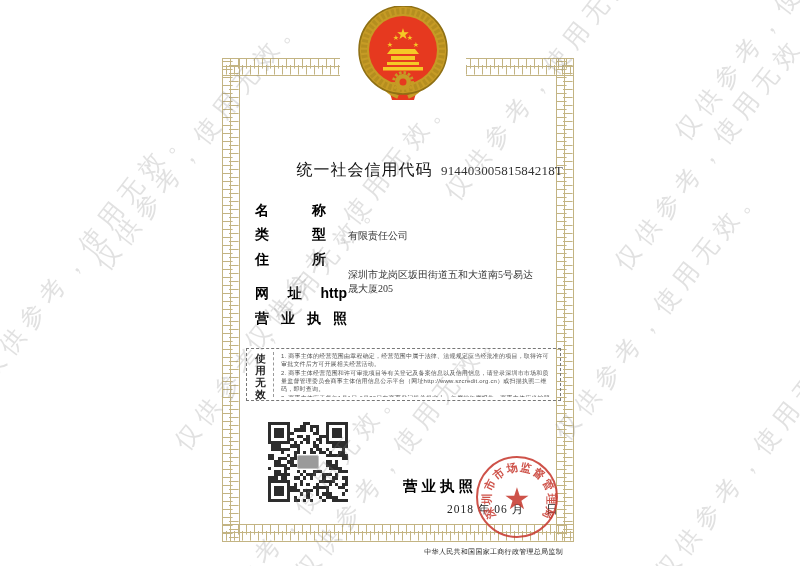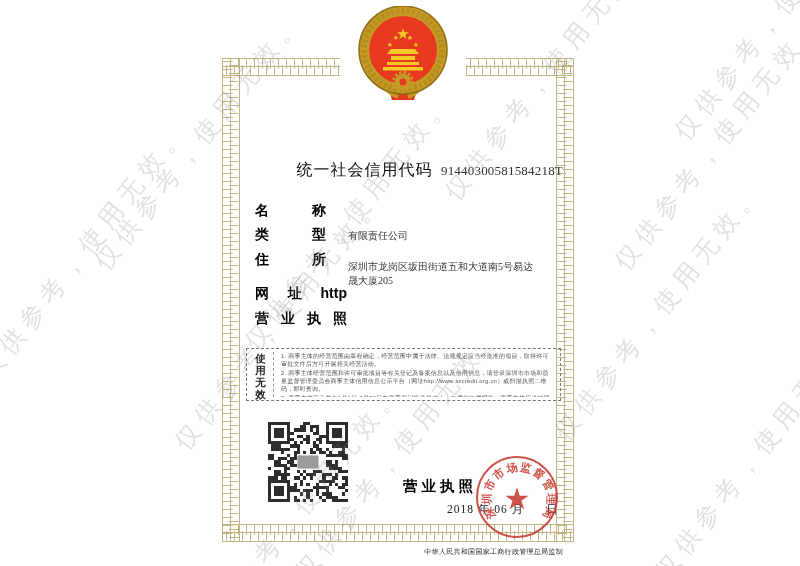--- a/index.html
+++ b/index.html
@@ -130,21 +130,21 @@
     <span class="cc-label">统一社会信用代码</span>
     <span class="cc-value">91440300581584218T</span>
   </div>
 
   <div class="f-label w2" style="top:203px">名称</div>
 
   <div class="f-label w2" style="top:227px">类型</div>
   <div class="f-value" style="top:229px">有限责任公司</div>
 
   <div class="f-label w2" style="top:252px">住所</div>
-  <div class="f-value" style="top:260px">深圳市龙岗区坂田街道五和大道南5号易达晟大厦205</div>
+  <div class="f-value" style="top:268px">深圳市龙岗区坂田街道五和大道南5号易达晟大厦205</div>
 
   <div class="f-label w5" style="top:286px">网址http</div>
 
   <div class="f-label w5" style="top:311px">营业执照</div>
 
   <div class="notice">
     <div class="notice-label">使用无效</div>
     <div class="notice-items">
       <div class="notice-item">1. 商事主体的经营范围由章程确定，经营范围中属于法律、法规规定应当经批准的项目，取得许可审批文件后方可开展相关经营活动。</div>
       <div class="notice-item">2. 商事主体经营范围和许可审批项目等有关登记及备案信息以及信用信息，请登录深圳市市场和质量监督管理委员会商事主体信用信息公示平台（网址http://www.szcredit.org.cn）或扫描执照二维码，即时查询。</div>

